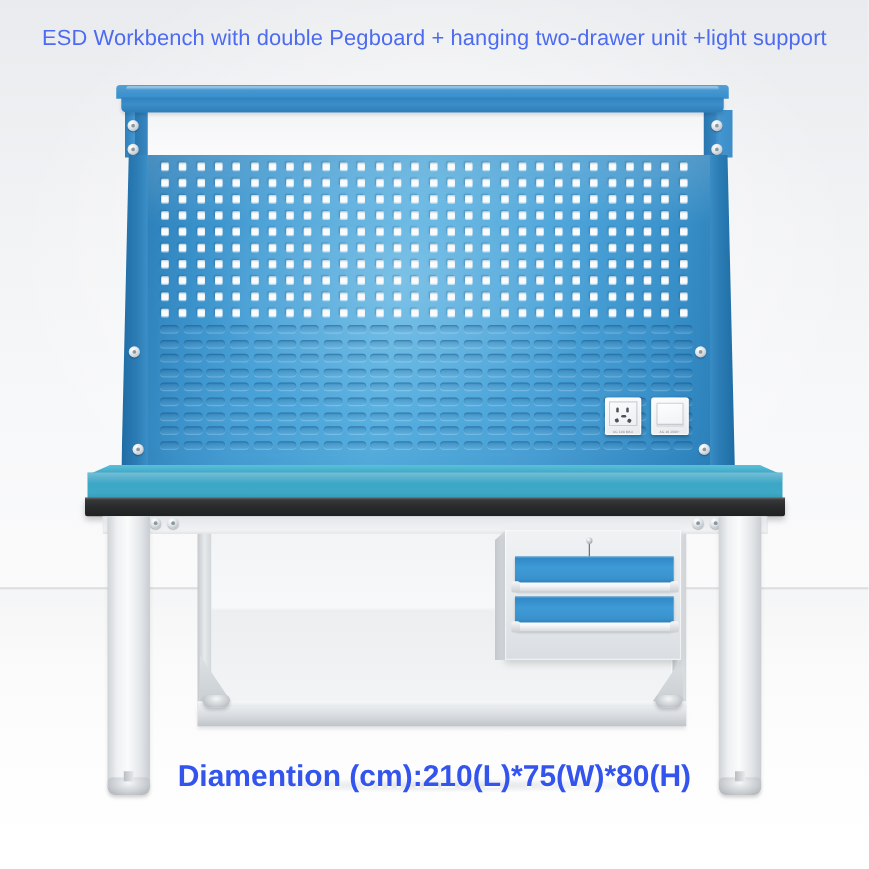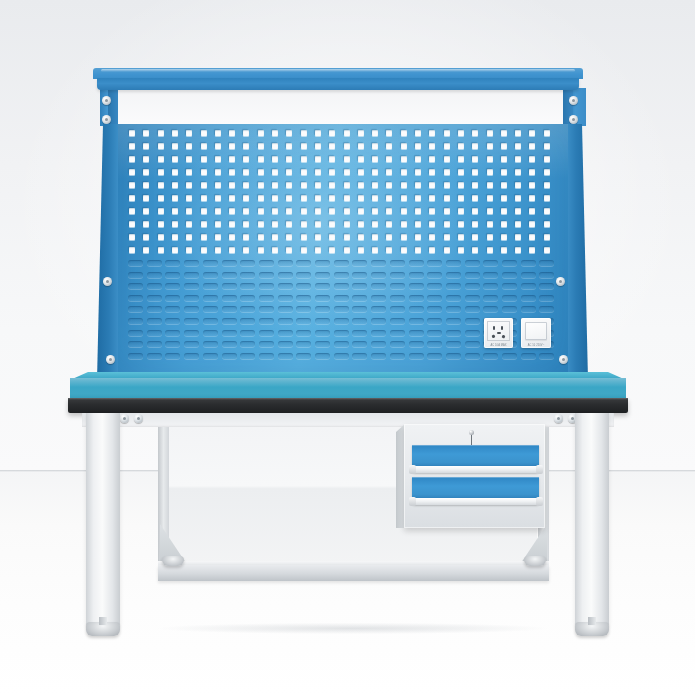--- a/index.html
+++ b/index.html
@@ -180,20 +180,21 @@
 </head>
 <body>
 
 <div id="stage">
 
   <div class="wall"></div>
   <div class="wall-vign"></div>
   <div class="floor"></div>
   <div class="floor-line"></div>
 
+  <div class="title-top">ESD Workbench with double Pegboard + hanging two-drawer unit +light support</div>
 
   <div class="gap-band"></div>
   <div class="post l"></div>
   <div class="post r"></div>
   <div class="post-inner l"></div>
   <div class="post-inner r"></div>
 
   <div class="shelf">
     <div class="shelf-top"></div>
     <div class="shelf-face"></div>
@@ -783,14 +784,15 @@
   <div class="drawer d1"></div>
   <div class="handle h1"></div>
   <div class="handle-cap" style="left:409px;top:465px"></div>
   <div class="handle-cap" style="left:536px;top:465px"></div>
 
   <div class="drawer d2"></div>
   <div class="handle h2"></div>
   <div class="handle-cap" style="left:409px;top:497px"></div>
   <div class="handle-cap" style="left:536px;top:497px"></div>
 
+  <div class="title-bottom">Diamention  (cm):210(L)*75(W)*80(H)</div>
 
 </div>
 
 </body></html>

